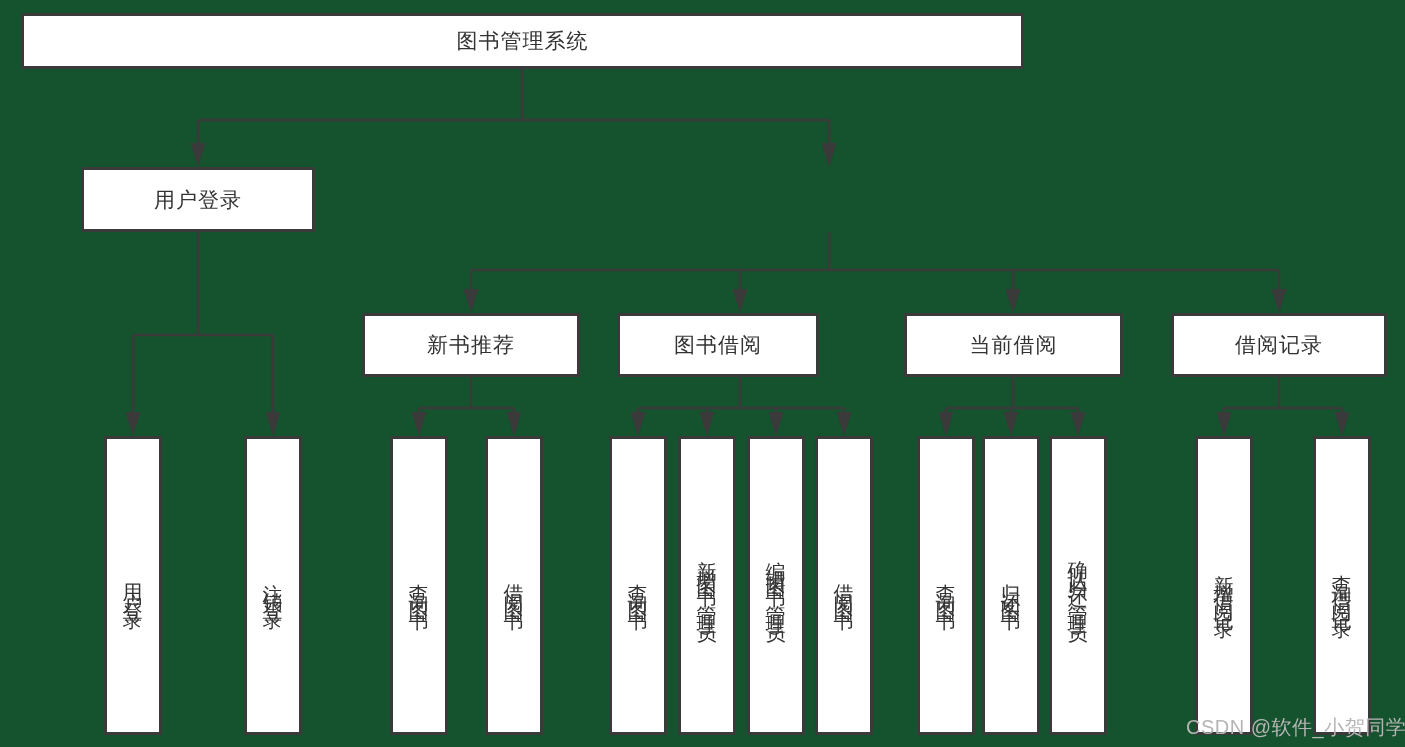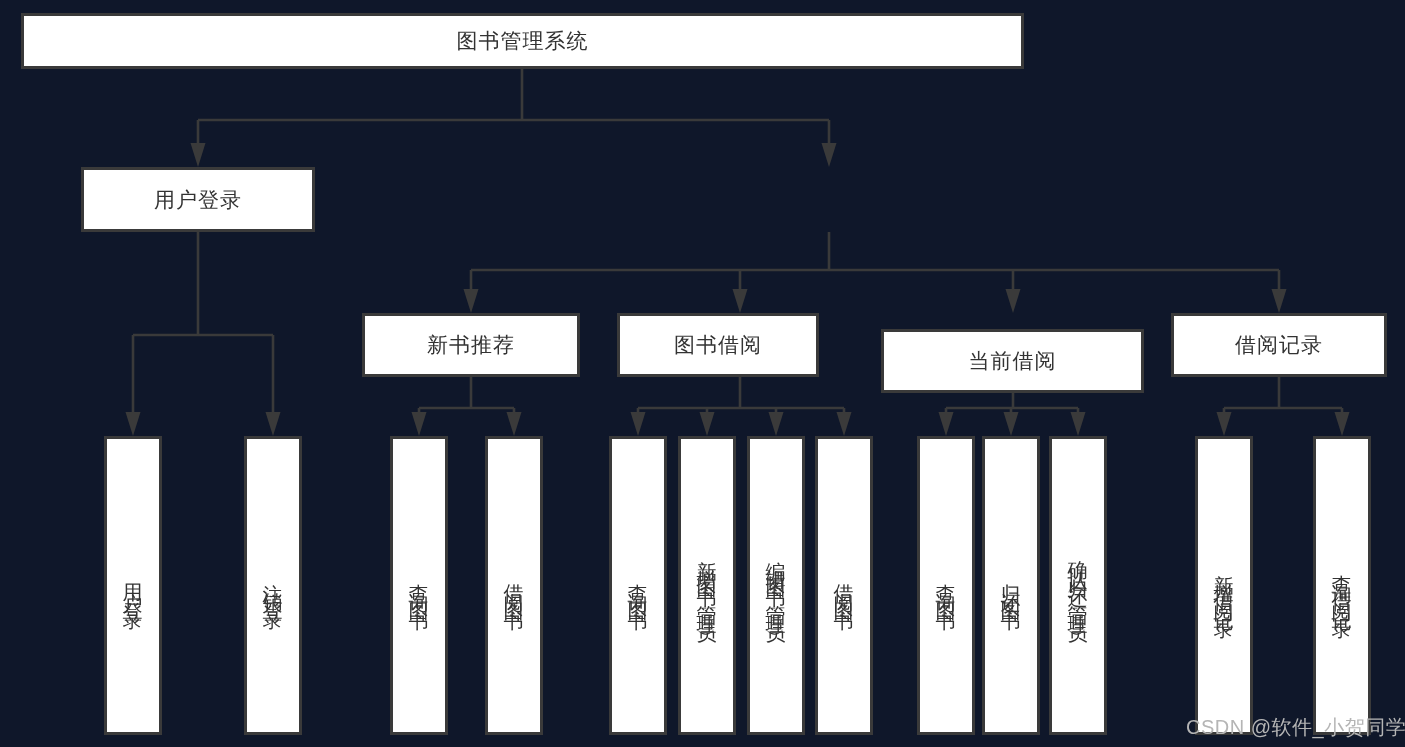--- a/index.html
+++ b/index.html
@@ -5,21 +5,21 @@
   html, body {
     margin: 0;
     padding: 0;
     background: #ffffff;
     font-family: "Liberation Sans", "DejaVu Sans", sans-serif;
   }
   #canvas {
     position: relative;
     width: 1405px;
     height: 747px;
-    background: #0f172a;
+    background: #14532d;
     overflow: hidden;
   }
   #connectors {
     position: absolute;
     left: 0; top: 0;
     width: 1405px; height: 747px;
   }
   #connectors path.ln {
     fill: none;
     stroke: #3a3a3a;
@@ -127,21 +127,21 @@
   <div class="node lvl2" style="left:81px;">
     <span class="lbl">用户登录</span>
   </div>
 
   <div class="node cat" style="left:362px;width:218px;text-align:center;">
     <span class="lbl">新书推荐</span>
   </div>
   <div class="node cat" style="left:617px;width:202px;">
     <span class="lbl">图书借阅</span>
   </div>
-  <div class="node cat" style="left:881px;width:263px;margin-top:16px;">
+  <div class="node cat" style="left:904px;width:219px;">
     <span class="lbl">当前借阅</span>
   </div>
   <div class="node cat" style="left:1171px;width:216px;">
     <span class="lbl">借阅记录</span>
   </div>
 
   <div class="node leaf" style="left:104px;">
     <span class="lbl">用户登录</span>
   </div>
   <div class="node leaf" style="left:244px;">

